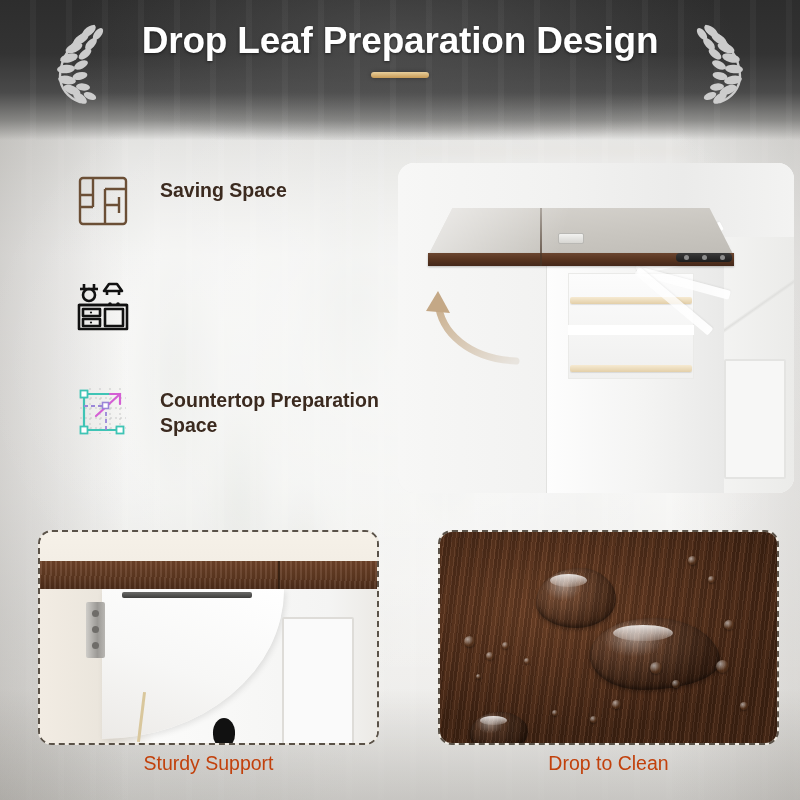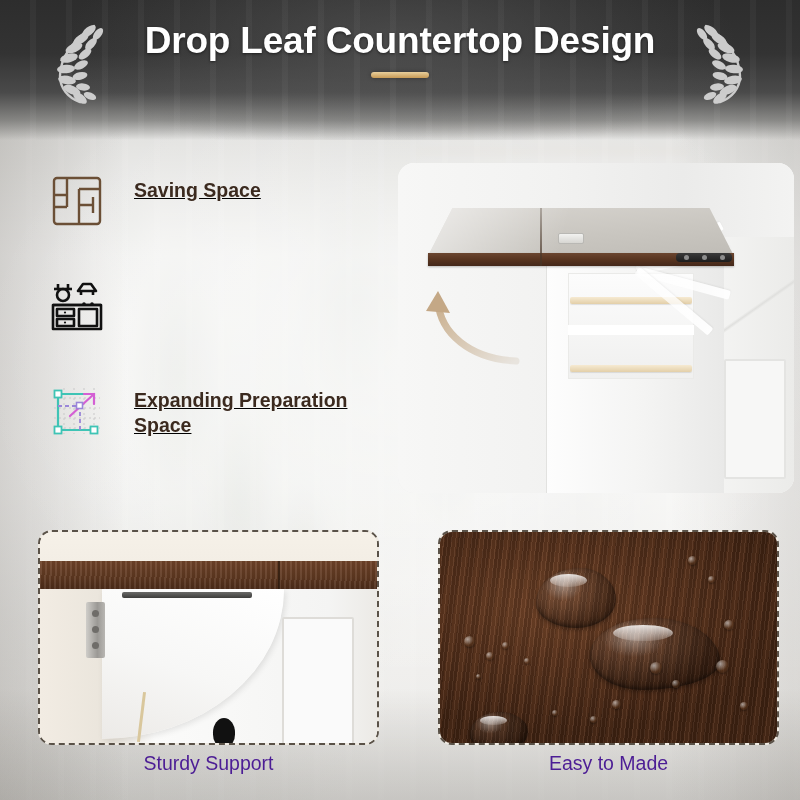--- a/index.html
+++ b/index.html
@@ -102,21 +102,21 @@
     font-size: 19px; color: #f2f2f2; font-weight: normal;
     text-shadow: 0 1px 3px rgba(0,0,0,.5);
     white-space: pre;
   }
   .wreath { position: absolute; top: 20px; width: 68px; height: 86px; opacity: .92; }
   .wreath.left  { left: 44px; }
   .wreath.right { right: 44px; transform: scaleX(-1); }
 
   
   .features {
-    position: absolute; left: 48px; top: 172px; width: 330px; text-decoration: underline;
+    position: absolute; left: 74px; top: 172px; width: 330px;
   }
   .feature-row {
     display: flex; align-items: flex-start;
     margin-bottom: 47px;
   }
   .feature-icon {
     width: 58px; height: 58px; flex: 0 0 58px;
     display: flex; align-items: center; justify-content: center;
   }
   .feature-label {
@@ -233,21 +233,21 @@
   .panel.right { left: 438px; }
   .panel-frame {
     position: absolute; inset: 0;
     border: 2px dashed #5a5248;
     border-radius: 14px;
     overflow: hidden;
     background: #efeae2;
   }
   .panel-caption {
     position: absolute; left: 0; top: 222px; width: 341px;
-    text-align: center; font-size: 19.5px; color: #4c1d95;
+    text-align: center; font-size: 19.5px; color: #c2410c;
   }
 
   
   .sp-bg {
     position: absolute; inset: 0;
     background: linear-gradient(180deg, #f6f1e8 0%, #f3eee5 14%, #efeae1 100%);
   }
   .sp-wood {
     position: absolute; left: 0; top: 29px; width: 100%; height: 28px;
     background:
@@ -387,21 +387,21 @@
         <ellipse cx="54" cy="14" rx="7" ry="3.6" transform="rotate(-52 54 14)"></ellipse>
         <ellipse cx="47" cy="24" rx="7.5" ry="3.8" transform="rotate(-46 47 24)"></ellipse>
         <ellipse cx="41" cy="34" rx="7.5" ry="3.8" transform="rotate(-38 41 34)"></ellipse>
         <ellipse cx="37" cy="45" rx="7.5" ry="3.8" transform="rotate(-26 37 45)"></ellipse>
         <ellipse cx="36" cy="56" rx="7.5" ry="3.8" transform="rotate(-12 36 56)"></ellipse>
         <ellipse cx="39" cy="67" rx="7" ry="3.6" transform="rotate(6 39 67)"></ellipse>
         <ellipse cx="46" cy="76" rx="6.5" ry="3.4" transform="rotate(22 46 76)"></ellipse>
       </g>
     </svg>
 
-    <div class="header-title">Drop Leaf Countertop Design</div>
+    <div class="header-title">Drop Leaf Preparation Design</div>
     <div class="gold-divider"></div>
   </div>
 
   <div class="features">
 
     <div class="feature-row">
       <div class="feature-icon">
         <svg width="52" height="52" viewBox="0 0 52 52">
           <g fill="none" stroke="#6b4f36" stroke-width="2.4">
             <rect x="3" y="3" width="46" height="46" rx="3"></rect>
@@ -458,21 +458,21 @@
           <g fill="#ffffff" stroke="#3fc4b5" stroke-width="1.8">
             <rect x="4.5" y="6.5" width="7" height="7"></rect>
             <rect x="4.5" y="42.5" width="7" height="7"></rect>
             <rect x="40.5" y="42.5" width="7" height="7"></rect>
           </g>
           <g fill="#ffffff" stroke="#9a86d8" stroke-width="1.6">
             <rect x="26.5" y="18.5" width="6" height="6"></rect>
           </g>
         </svg>
       </div>
-      <div class="feature-label">Expanding Preparation Space</div>
+      <div class="feature-label">Countertop Preparation Space</div>
     </div>
 
   </div>
 
   <div class="product">
     <div class="prod-wall"></div>
     <div class="cab-right"></div>
     <div class="cab-right-diag"></div>
     <div class="cab-right-panel"></div>
     <div class="cab-body"></div>
@@ -544,16 +544,16 @@
       <div class="minidrop" style="left:232px; top:148px; width:8px;  height:8px;"></div>
       <div class="minidrop" style="left:248px; top:24px;  width:9px;  height:9px;"></div>
       <div class="minidrop" style="left:268px; top:44px;  width:7px;  height:7px;"></div>
       <div class="minidrop" style="left:284px; top:88px;  width:10px; height:10px;"></div>
       <div class="minidrop" style="left:276px; top:128px; width:13px; height:13px;"></div>
       <div class="minidrop" style="left:172px; top:168px; width:9px;  height:9px;"></div>
       <div class="minidrop" style="left:150px; top:184px; width:7px;  height:7px;"></div>
       <div class="minidrop" style="left:112px; top:178px; width:6px;  height:6px;"></div>
       <div class="minidrop" style="left:300px; top:170px; width:8px;  height:8px;"></div>
     </div>
-    <div class="panel-caption">Easy to Made</div>
+    <div class="panel-caption">Drop to Clean</div>
   </div>
 
 </div>
 
 </body></html>

